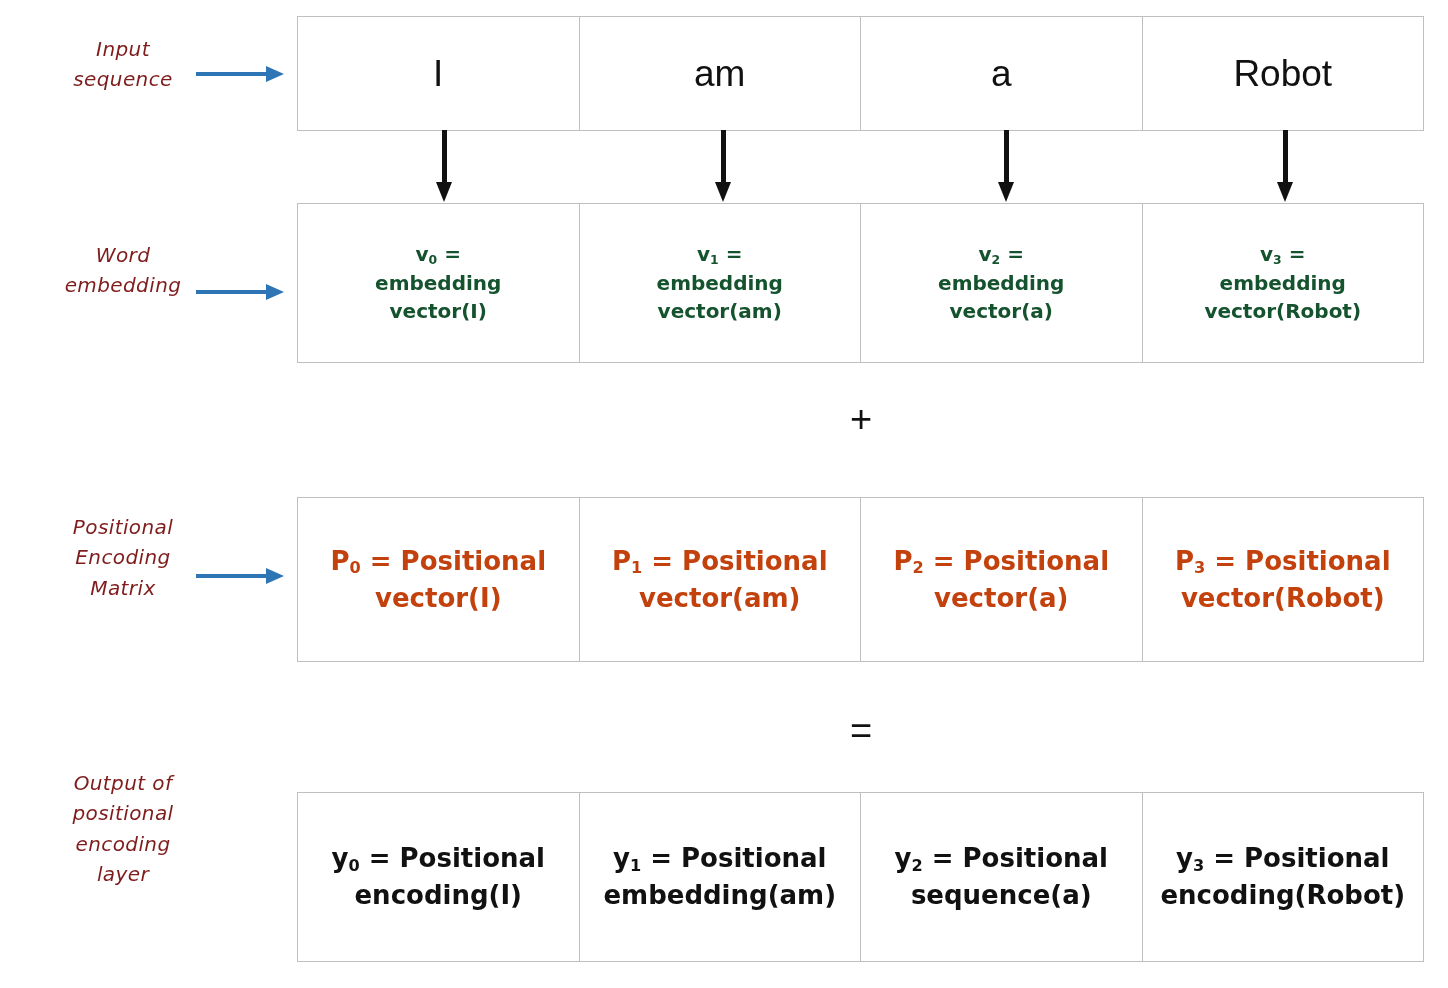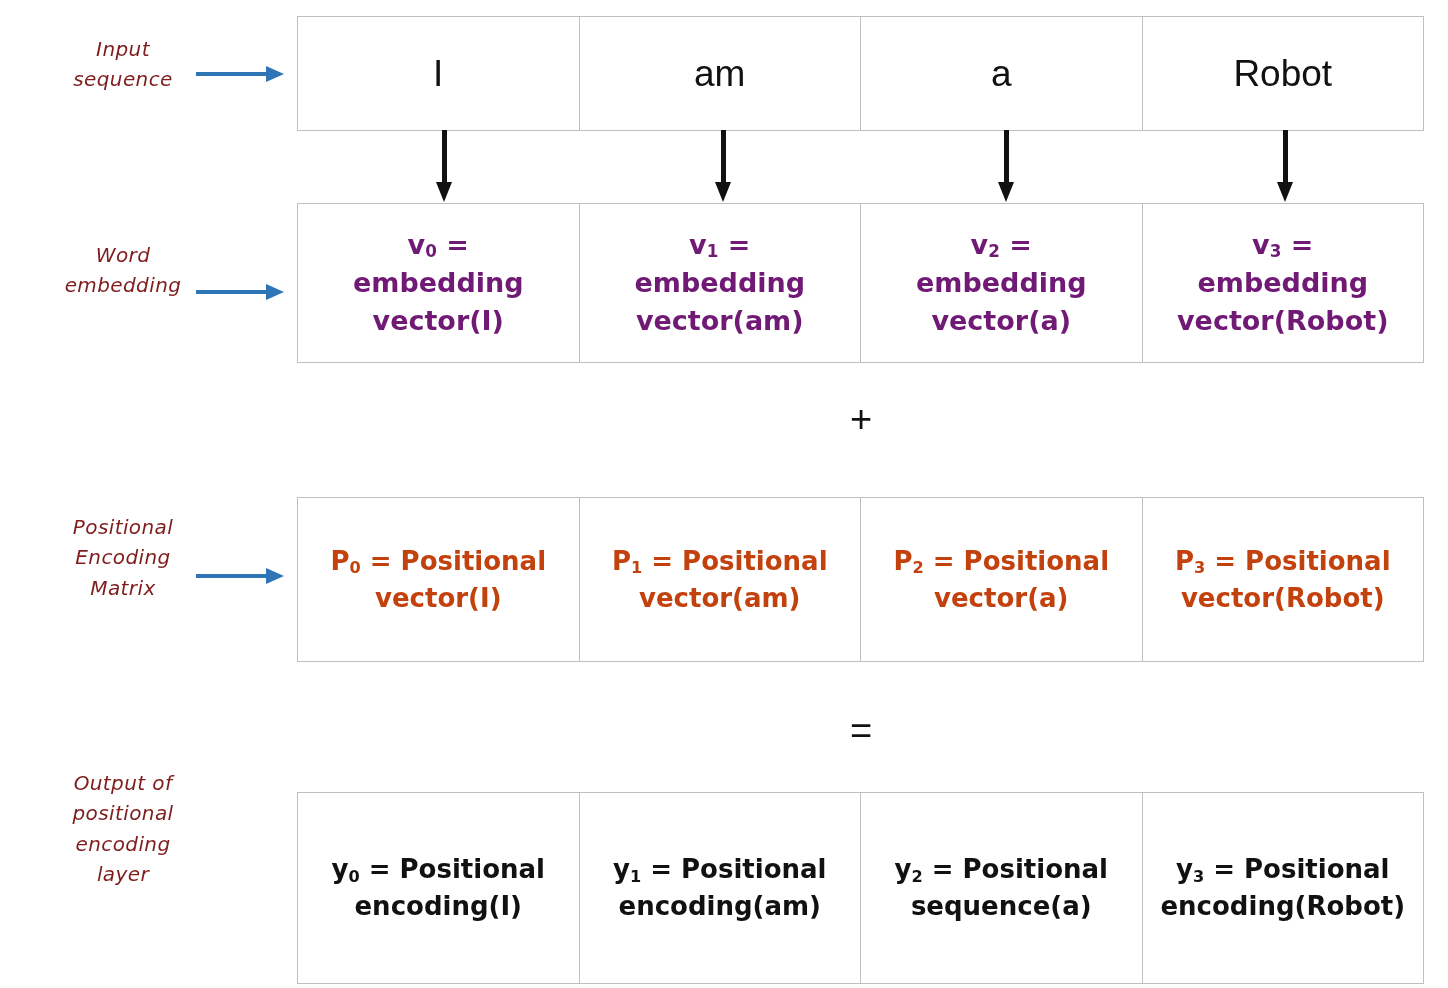--- a/index.html
+++ b/index.html
@@ -125,38 +125,38 @@
   #grid-input .cell {
     font-family: "Liberation Sans", sans-serif;
     font-size: 37px;
     color: #111111;
   }
 
   
   #grid-embed { top: 203px; height: 160px; }
   #grid-embed .cell {
     font-family: "DejaVu Sans", sans-serif;
-    font-size: 27px;
-    color: #701a75;
+    font-size: 20px;
+    color: #14532d;
     line-height: 1.42;
     font-weight: 600;
   }
 
   
   #grid-posenc { top: 497px; height: 165px; }
   #grid-posenc .cell {
     font-family: "DejaVu Sans", sans-serif;
     font-size: 26px;
     color: #c2410c;
     line-height: 1.42;
     font-weight: 600;
   }
 
   
-  #grid-output { top: 792px; height: 192px; }
+  #grid-output { top: 792px; height: 170px; }
   #grid-output .cell {
     font-family: "DejaVu Sans", sans-serif;
     font-size: 26px;
     color: #111111;
     line-height: 1.42;
     font-weight: 600;
   }
   #grid-output .cell.wrapmid { word-break: break-all; }
 
   .cell-text { display: block; }
@@ -318,21 +318,21 @@
   <div class="grid" id="grid-output">
     <div class="cell">
       <div>
         <span class="cell-text"><span>y</span><sub>0</sub> <span>= Positional</span></span>
         <span class="cell-text">encoding(I)</span>
       </div>
     </div>
     <div class="cell">
       <div>
         <span class="cell-text"><span>y</span><sub>1</sub> <span>= Positional</span></span>
-        <span class="cell-text">encoding(am)</span>
+        <span class="cell-text">embedding(am)</span>
       </div>
     </div>
     <div class="cell">
       <div>
         <span class="cell-text"><span>y</span><sub>2</sub> <span>= Positional</span></span>
         <span class="cell-text">sequence(a)</span>
       </div>
     </div>
     <div class="cell wrapmid">
       <div>

